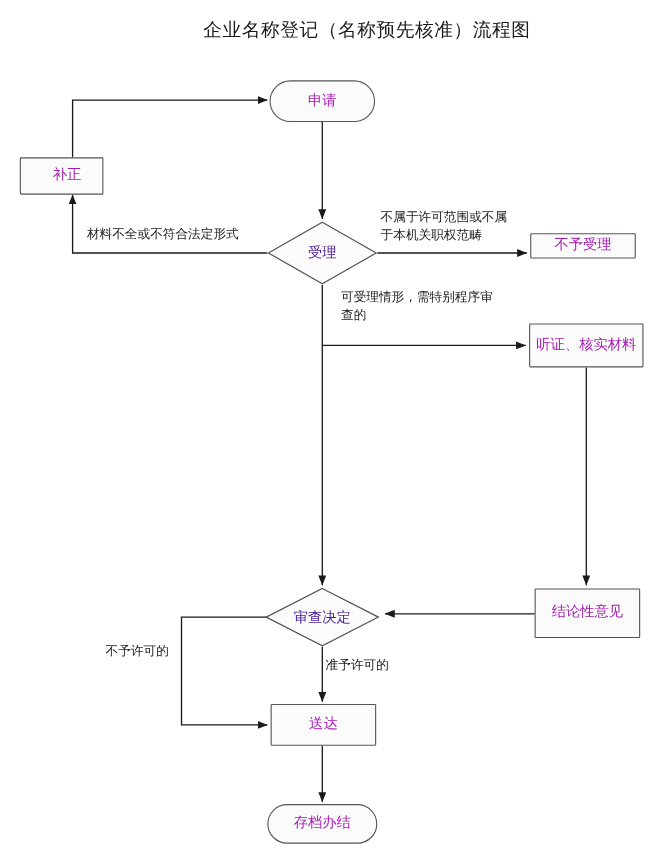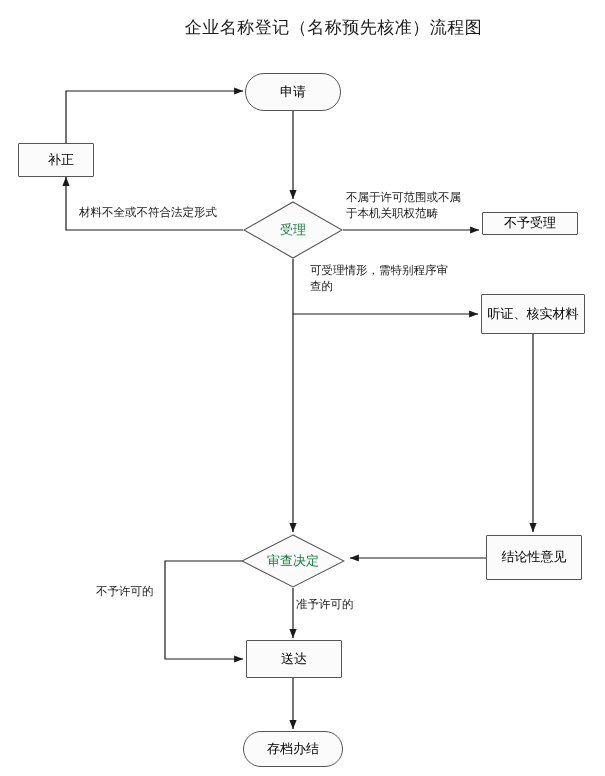--- a/index.html
+++ b/index.html
@@ -38,21 +38,21 @@
     height: 776px;
     pointer-events: none;
   }
   .node {
     position: absolute;
     box-sizing: border-box;
     display: flex;
     align-items: center;
     justify-content: center;
     font-size: 13px;
-    color: #000000;
+    color: #a21caf;
     background: #fbfbfb;
     border: 1px solid #555555;
     font-family: "DejaVu Sans", sans-serif;
     text-align: left;
     line-height: 1.25;
   }
   .node.rect {
     border-radius: 1px;
   }
   .node.stadium {
@@ -71,21 +71,21 @@
   .diamond-wrap .dlabel {
     position: absolute;
     left: 0;
     top: 0;
     width: 100%;
     height: 100%;
     display: flex;
     align-items: center;
     justify-content: center;
     font-size: 13px;
-    color: #15803d;
+    color: #4c1d95;
     font-family: "DejaVu Sans", sans-serif;
     text-align: center;
   }
   .edge-label {
     position: absolute;
     font-size: 11.5px;
     color: #1a1a1a;
     font-family: "DejaVu Sans", sans-serif;
     line-height: 1.35;
     white-space: pre-line;

